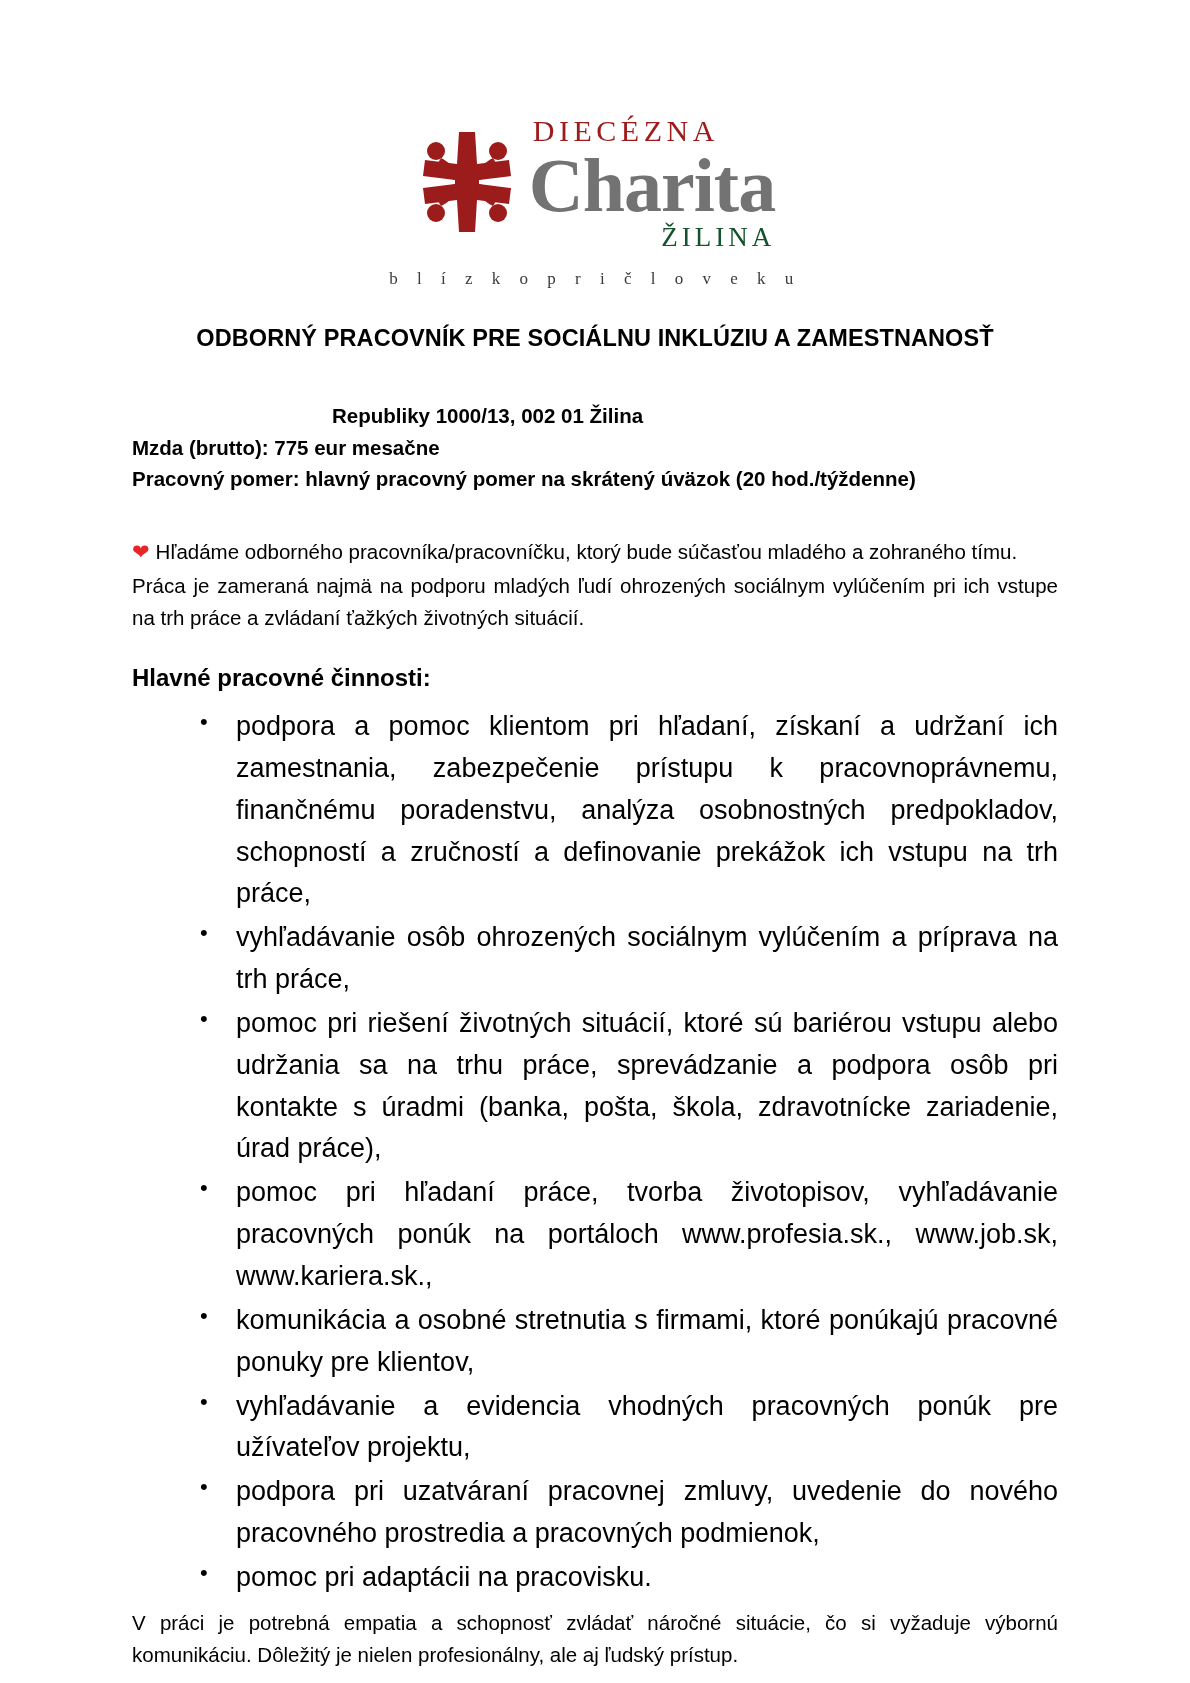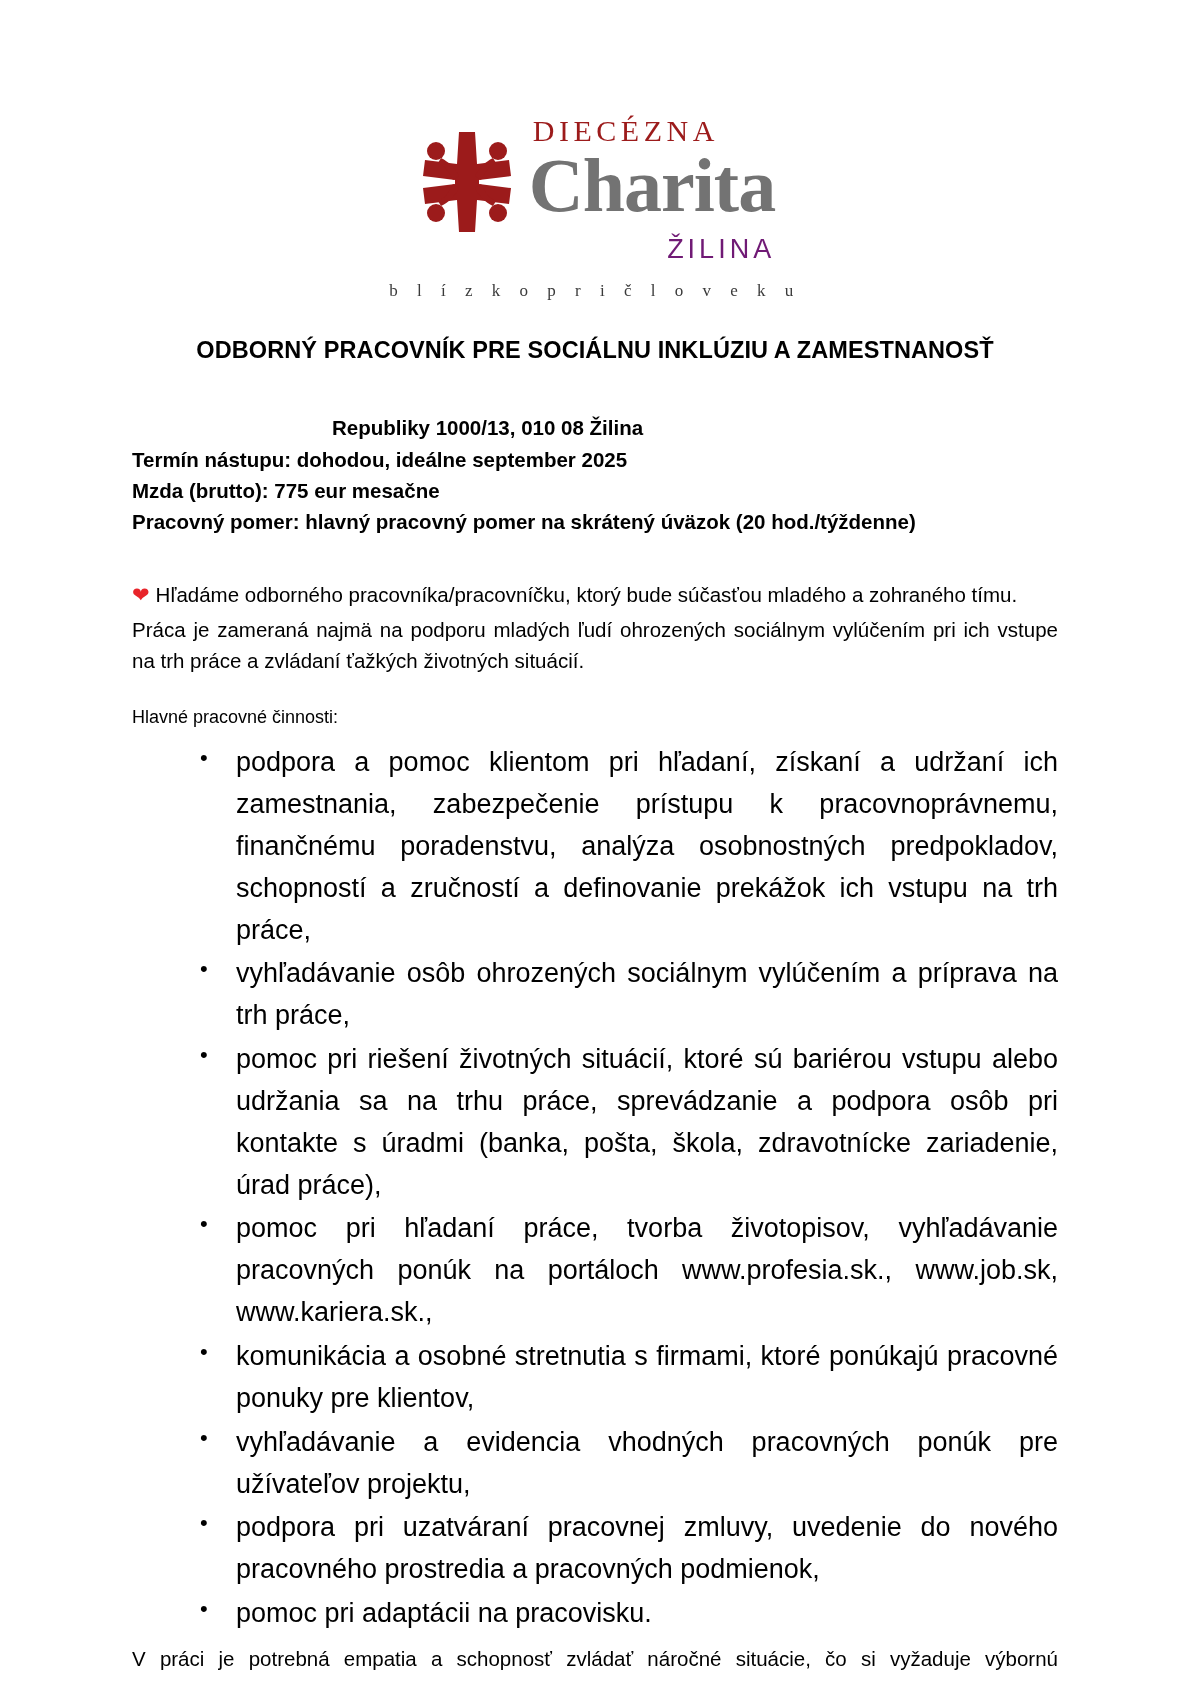--- a/index.html
+++ b/index.html
@@ -63,26 +63,26 @@
   .logo-charita {
     font-family: "Liberation Serif", serif;
     font-weight: bold;
     font-size: 76px;
     color: #737373;
     line-height: 0.98;
     margin-top: 2px;
     letter-spacing: -1px;
   }
   .logo-zilina {
-    font-family: Liberation Sans, sans-serif;
+    font-family: Liberation Serif, serif;
     font-size: 27px;
     letter-spacing: 4px;
-    color: #701a75;
+    color: #14532d;
     align-self: flex-end;
-    margin-top: 14px;
+    margin-top: 2px;
   }
   .logo-tag {
     font-family: "Liberation Serif", serif;
     font-size: 17px;
     letter-spacing: 7.5px;
     color: #3a3a3a;
     margin-top: 18px;
   }
 
   
@@ -120,22 +120,22 @@
   .intro p {
     margin: 0;
   }
   .intro p + p {
     margin-top: 2px;
   }
 
   
   .sec-head {
     margin-top: 30px;
-    font-size: 18px;
-    font-weight: normal;
+    font-size: 24px;
+    font-weight: bold;
   }
 
   
   ul.duties {
     margin: 14px 0 0 0;
     padding-left: 68px;
     font-size: 27px;
     line-height: 1.55;
     list-style: none;
   }
@@ -187,22 +187,21 @@
           <div class="logo-charita">Charita</div>
           <div class="logo-zilina">ŽILINA</div>
         </div>
       </div>
       <div class="logo-tag">b l í z k o   p r i   č l o v e k u</div>
     </div>
 
     <h1 class="doc-title">ODBORNÝ PRACOVNÍK PRE SOCIÁLNU INKLÚZIU A ZAMESTNANOSŤ</h1>
 
     <div class="facts">
-      <div class="indent-line">Republiky 1000/13, 010 08 Žilina</div>
-      <div>Termín nástupu: dohodou, ideálne september 2025</div>
+      <div class="indent-line">Republiky 1000/13, 002 01 Žilina</div>
       <div>Mzda (brutto): 775 eur mesačne</div>
       <div>Pracovný pomer: hlavný pracovný pomer na skrátený úväzok (20 hod./týždenne)</div>
     </div>
 
     <div class="intro">
       <p><span class="heart">❤</span><span>Hľadáme odborného pracovníka/pracovníčku, ktorý bude súčasťou mladého a zohraného tímu.</span></p>
       <p>Práca je zameraná najmä na podporu mladých ľudí ohrozených sociálnym vylúčením pri ich vstupe na trh práce a zvládaní ťažkých životných situácií.</p>
     </div>
 
     <div class="sec-head">Hlavné pracovné činnosti:</div>

